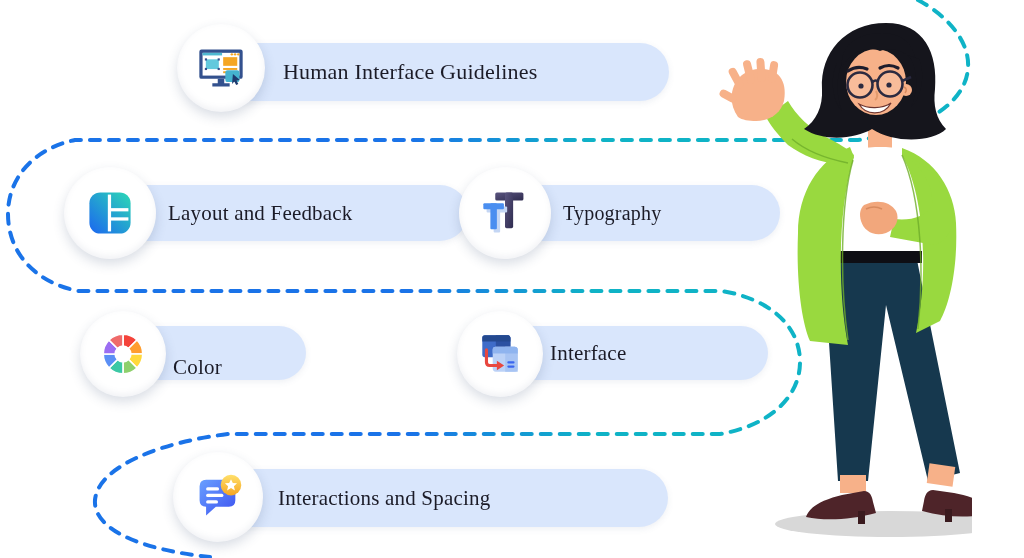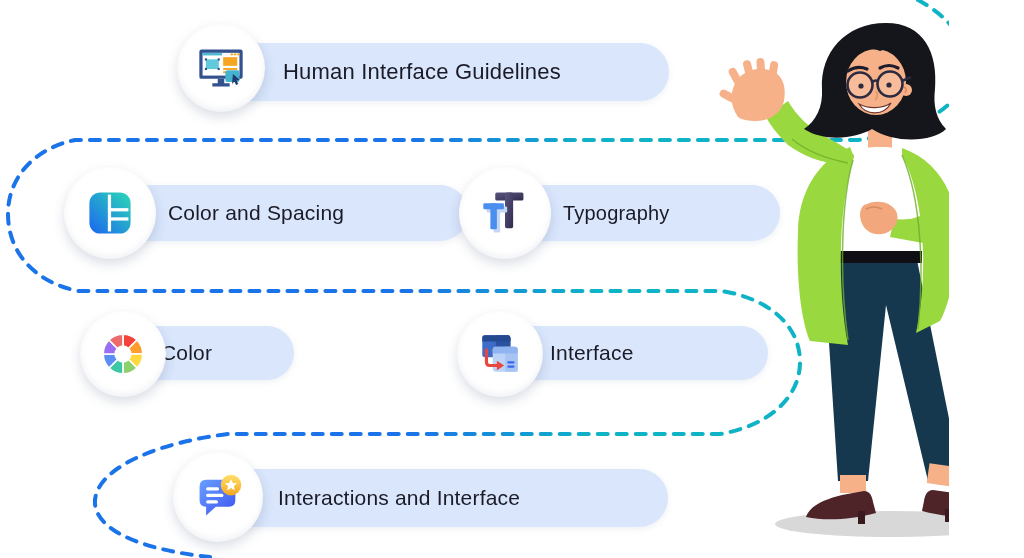--- a/index.html
+++ b/index.html
@@ -1,18 +1,18 @@
 <!DOCTYPE html>
 <html><head>
 <meta charset="utf-8">
 <style>
   html,body{margin:0;padding:0;background:#ffffff;}
   #canvas{
     position:relative;width:949px;height:558px;overflow:hidden;
-    background:#ffffff;font-family:Liberation Sans, sans-serif;
+    background:#ffffff;font-family:Liberation Serif, serif;padding-left:23px;
   }
   .layer{position:absolute;left:0;top:0;}
   .node{position:absolute;left:0;top:0;width:0;height:0;}
   .pill{
     position:absolute;background:#d9e6fc;border-radius:999px;
     display:flex;align-items:center;
     box-shadow:0 2px 6px rgba(90,110,150,.10);
     color:#1b1b27;font-weight:500;letter-spacing:.2px;white-space:nowrap;
   }
   .icon-circle{
@@ -64,21 +64,21 @@
         <rect x="26" y="27" width="9" height="1.8" fill="#f5a623"></rect>
         <path d="M21 34 h6 v4 h5 v3 H16 v-3 h5 Z" fill="#33518e"></path>
         <rect x="28" y="26" width="13" height="11" rx="2" fill="#45b3cf"></rect>
         <path d="M35 29.5 l6.5 5.5 -3.2 .5 1.7 3.2 -2 1 -1.7-3.2 -2.1 2.2 Z" fill="#1e3a6e"></path>
       </svg>
     </div>
   </div>
 
   <div class="node">
     <div class="pill" style="left:110px;top:185px;width:300px;height:56px;padding-left:58px;font-size:21px;">
-      <span class="lbl">Color and Spacing</span>
+      <span class="lbl">Layout and Feedback</span>
     </div>
     <div class="icon-circle" style="left:64px;top:167px;width:92px;height:92px;">
       <svg width="52" height="52" viewBox="0 0 48 48">
         <defs>
           <linearGradient id="lgLayout" x1="0" y1="1" x2="1" y2="0">
             <stop offset="0" stop-color="#1b66f0"></stop>
               <stop offset="1" stop-color="#2cd9b5"></stop>
           </linearGradient>
         </defs>
         <rect x="5" y="5" width="38" height="38" rx="10" fill="url(#lgLayout)"></rect>
@@ -111,21 +111,21 @@
         </g>
         <g fill="#4a8ef0">
           <rect x="4" y="15" width="19" height="5.5" rx="1"></rect>
           <rect x="10.5" y="15" width="6" height="24" rx="1"></rect>
         </g>
       </svg>
     </div>
   </div>
 
   <div class="node">
-    <div class="pill" style="left:111px;top:326px;width:133px;height:54px;padding-left:50px;font-size:21px;">
+    <div class="pill" style="left:123px;top:326px;width:133px;height:54px;padding-left:50px;font-size:21px;align-items:flex-end;">
       <span class="lbl">Color</span>
     </div>
     <div class="icon-circle" style="left:80px;top:311px;width:86px;height:86px;">
       <svg width="50" height="50" viewBox="0 0 48 48">
         <g stroke="#ffffff" stroke-width="1.6" stroke-linejoin="round">
           <path d="M24 16.5 L24 5 A19 19 0 0 1 37.44 10.56 L29.3 18.7 A7.5 7.5 0 0 0 24 16.5 Z" fill="#f4433a"></path>
           <path d="M29.3 18.7 L37.44 10.56 A19 19 0 0 1 43 24 L31.5 24 A7.5 7.5 0 0 0 29.3 18.7 Z" fill="#ff9d2e"></path>
           <path d="M31.5 24 L43 24 A19 19 0 0 1 37.44 37.44 L29.3 29.3 A7.5 7.5 0 0 0 31.5 24 Z" fill="#ffd93b"></path>
           <path d="M29.3 29.3 L37.44 37.44 A19 19 0 0 1 24 43 L24 31.5 A7.5 7.5 0 0 0 29.3 29.3 Z" fill="#8ed06c"></path>
           <path d="M24 31.5 L24 43 A19 19 0 0 1 10.56 37.44 L18.7 29.3 A7.5 7.5 0 0 0 24 31.5 Z" fill="#3cc8a5"></path>
@@ -152,21 +152,21 @@
         <path d="M11 20 v12 q0 3 3 3 h7" fill="none" stroke="#e8473f" stroke-width="3" stroke-linecap="round"></path>
         <polygon points="21,30.5 28,35 21,39.5" fill="#e8473f"></polygon>
         <rect x="31" y="31" width="7" height="2.2" rx="1.1" fill="#3a66f0"></rect>
         <rect x="31" y="35" width="7" height="2.2" rx="1.1" fill="#3a66f0"></rect>
       </svg>
     </div>
   </div>
 
   <div class="node">
     <div class="pill" style="left:218px;top:469px;width:390px;height:58px;padding-left:60px;font-size:21px;">
-      <span class="lbl">Interactions and Interface</span>
+      <span class="lbl">Interactions and Spacing</span>
     </div>
     <div class="icon-circle" style="left:173px;top:452px;width:90px;height:90px;">
       <svg width="52" height="52" viewBox="0 0 48 48">
         <defs>
           <linearGradient id="lgBub" x1="0" y1="0" x2="1" y2="1">
             <stop offset="0" stop-color="#69a0ff"></stop>
               <stop offset="1" stop-color="#3d52f0"></stop>
           </linearGradient>
           <linearGradient id="lgStar" x1="0" y1="0" x2="0" y2="1">
             <stop offset="0" stop-color="#ffe06b"></stop>

